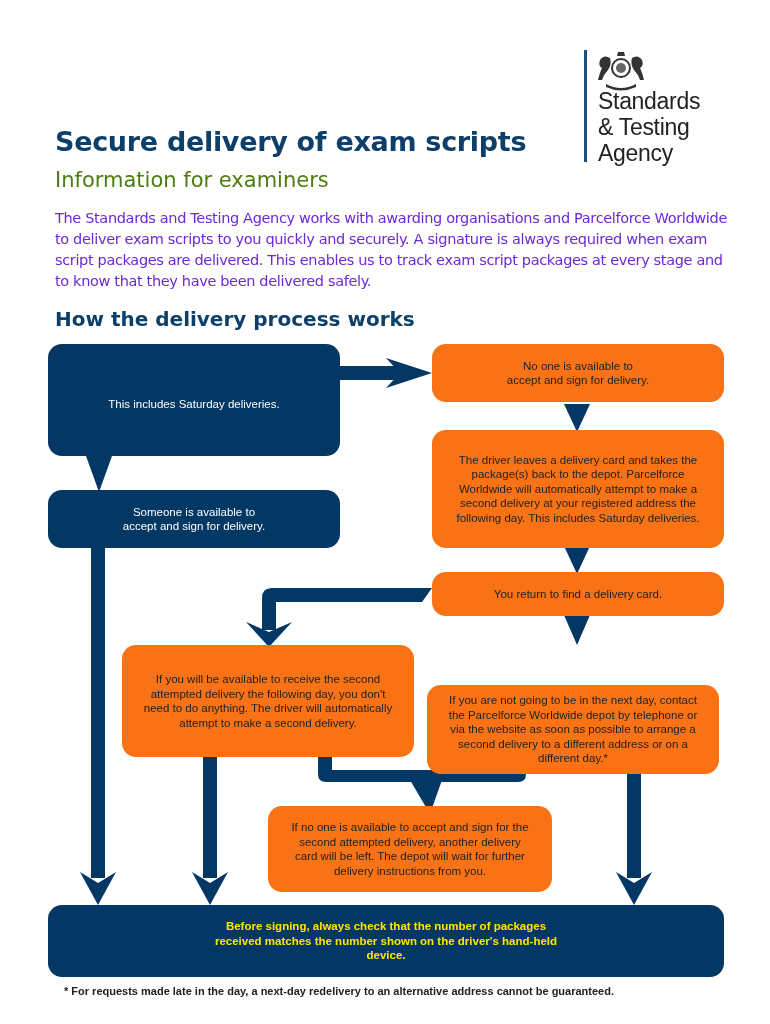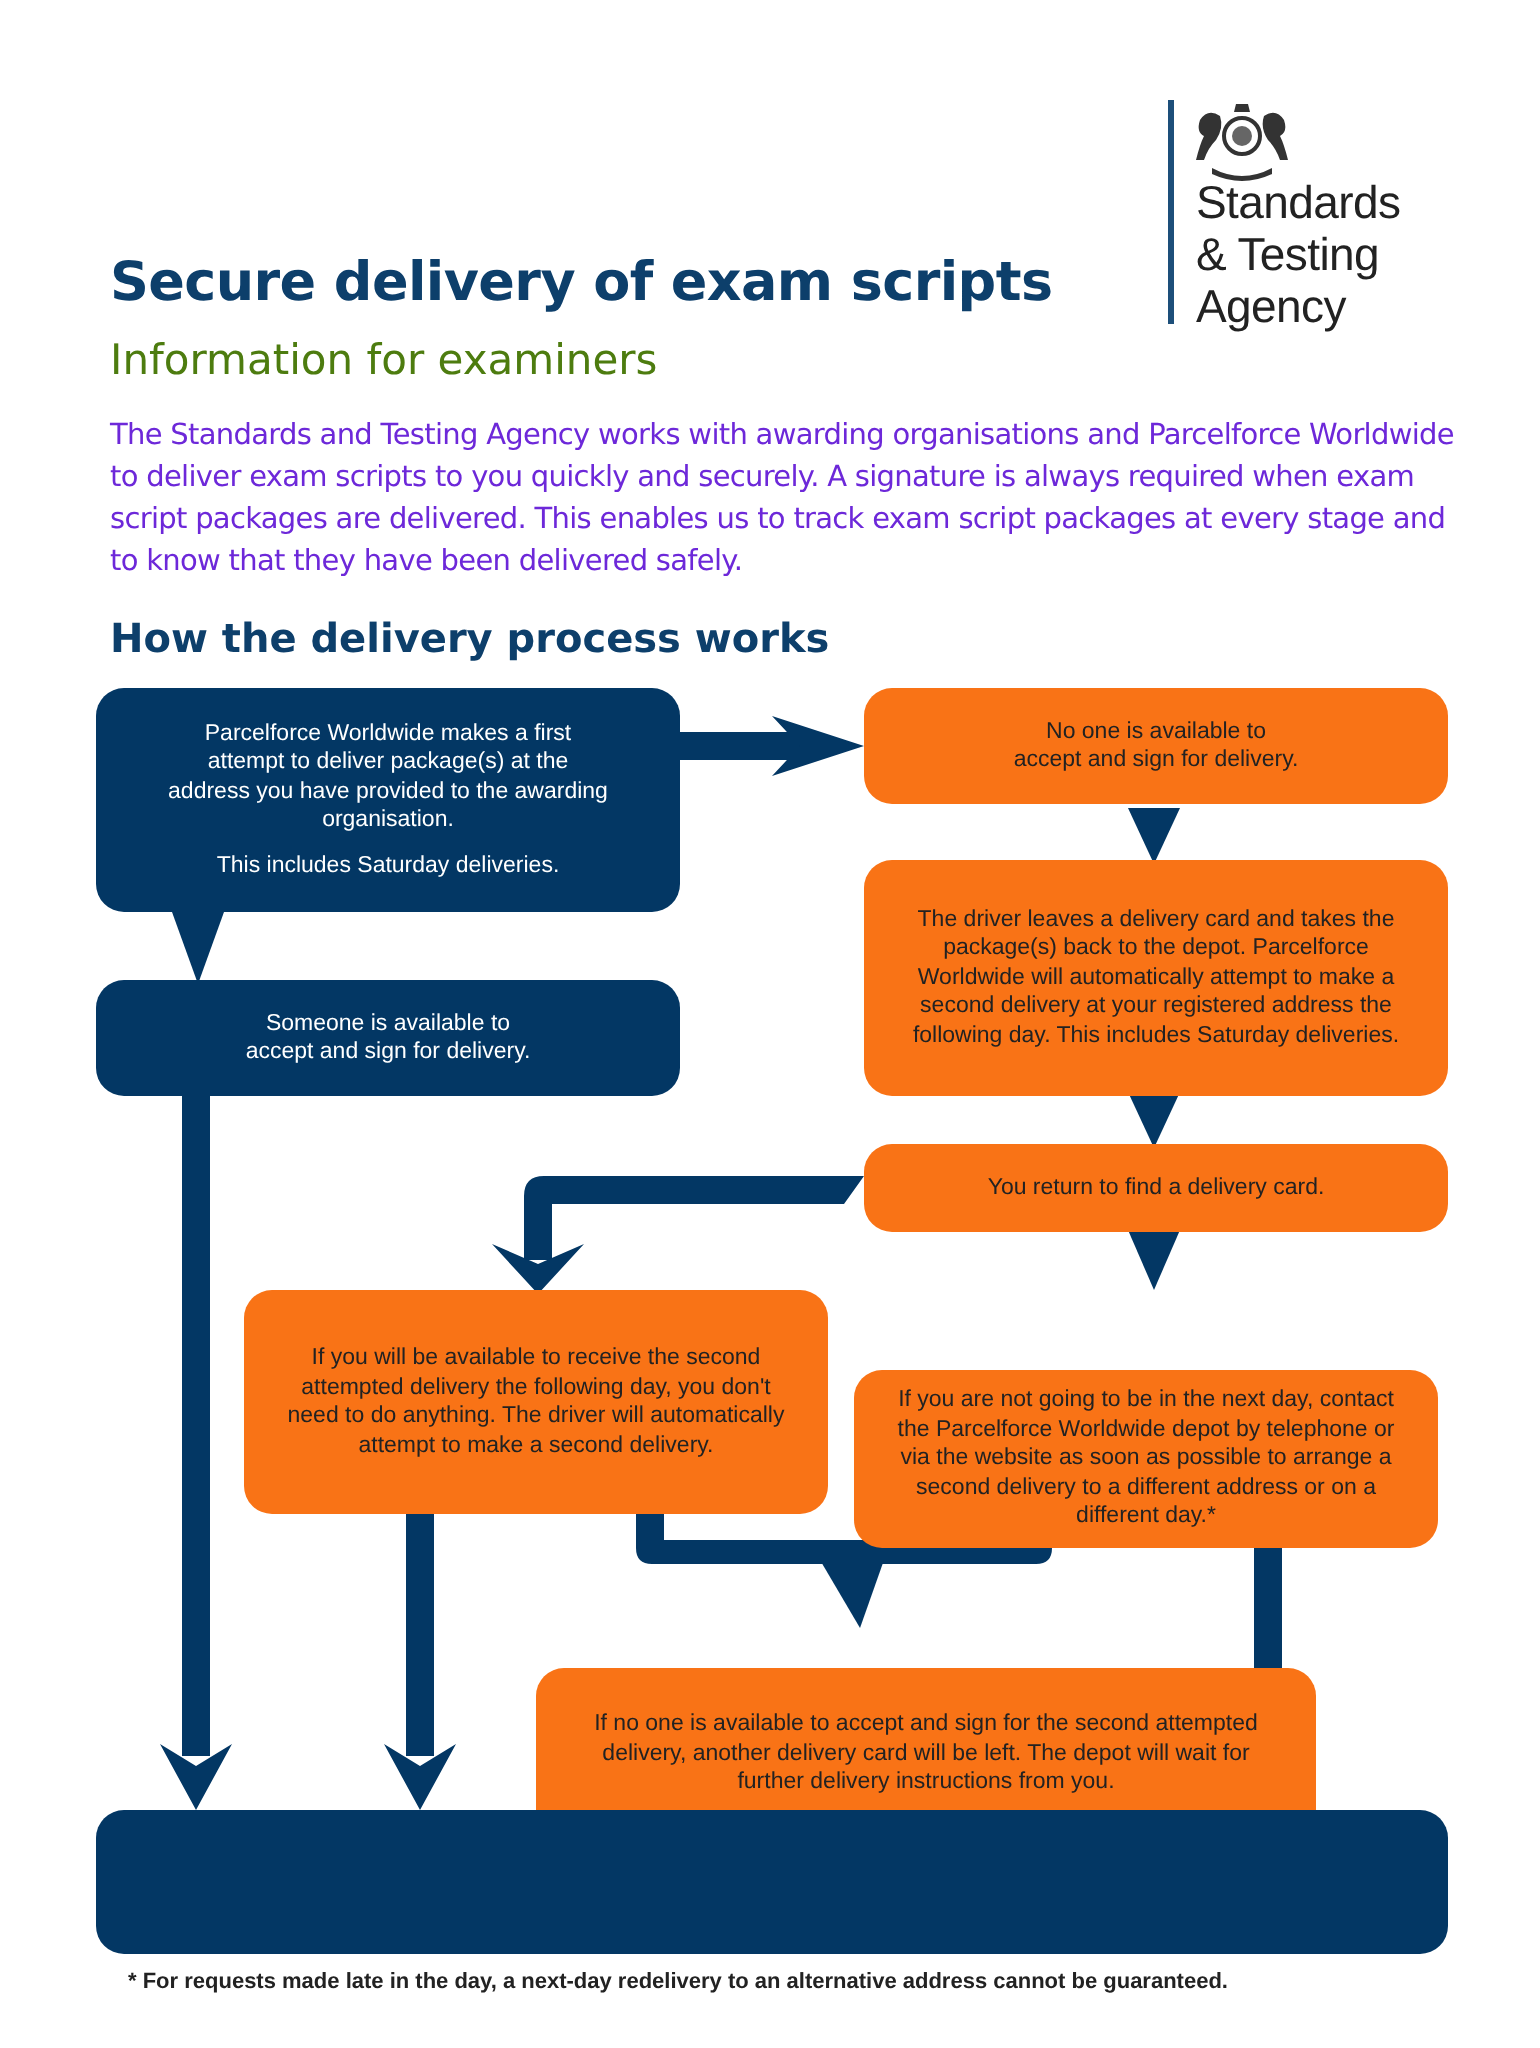--- a/index.html
+++ b/index.html
@@ -71,21 +71,20 @@
 
     <rect x="627" y="760" width="14" height="118"></rect>
     <polygon points="616,872 634,905 652,872 634,883"></polygon>
 
     <path d="M318 752 v22 q0 8 8 8 h192 q8 0 8 -8 v-22 h-14 v18 h-180 v-18z"></path>
     <polygon points="410,780 442,780 430,814"></polygon>
   </g>
 </svg>
 
 <div class="box dark" style="left:48px;top:344px;width:292px;height:112px;">
-  <p style="padding:0 20px;">Parcelforce Worldwide makes a first attempt to deliver package(s) at the address you have provided to the awarding organisation.</p>
   <p class="gap">This includes Saturday deliveries.</p>
 </div>
 
 <div class="box dark" style="left:48px;top:490px;width:292px;height:58px;">
   <p style="padding:0 60px;">Someone is available to accept and sign for delivery.</p>
 </div>
 
 <div class="box light" style="left:432px;top:344px;width:292px;height:58px;">
   <p style="padding:0 60px;">No one is available to accept and sign for delivery.</p>
 </div>
@@ -99,20 +98,21 @@
 </div>
 
 <div class="box light" style="left:122px;top:645px;width:292px;height:112px;">
   <p style="padding:0 6px;">If you will be available to receive the second attempted delivery the following day, you don't need to do anything. The driver will automatically attempt to make a second delivery.</p>
 </div>
 
 <div class="box light" style="left:427px;top:645px;width:292px;height:89px;margin-top:40px;">
   <p>If you are not going to be in the next day, contact the Parcelforce Worldwide depot by telephone or via the website as soon as possible to arrange a second delivery to a different address or on a different day.*</p>
 </div>
 
-<div class="box light" style="left:268px;top:834px;width:390px;height:86px;align-items:center;">
+<div class="box light" style="left:268px;top:806px;width:284px;height:86px;align-items:center;">
   <p style="padding:0 8px;">If no one is available to accept and sign for the second attempted delivery, another delivery card will be left. The depot will wait for further delivery instructions from you.</p>
 </div>
 
 <div class="box dark" style="left:48px;top:905px;width:676px;height:72px;">
+  <p class="hl" style="padding:0 150px;">Before signing, always check that the number of packages received matches the number shown on the driver's hand-held device.</p>
 </div>
 
 <div class="abs footnote">* For requests made late in the day, a next-day redelivery to an alternative address cannot be guaranteed.</div>
 
 </body></html>

